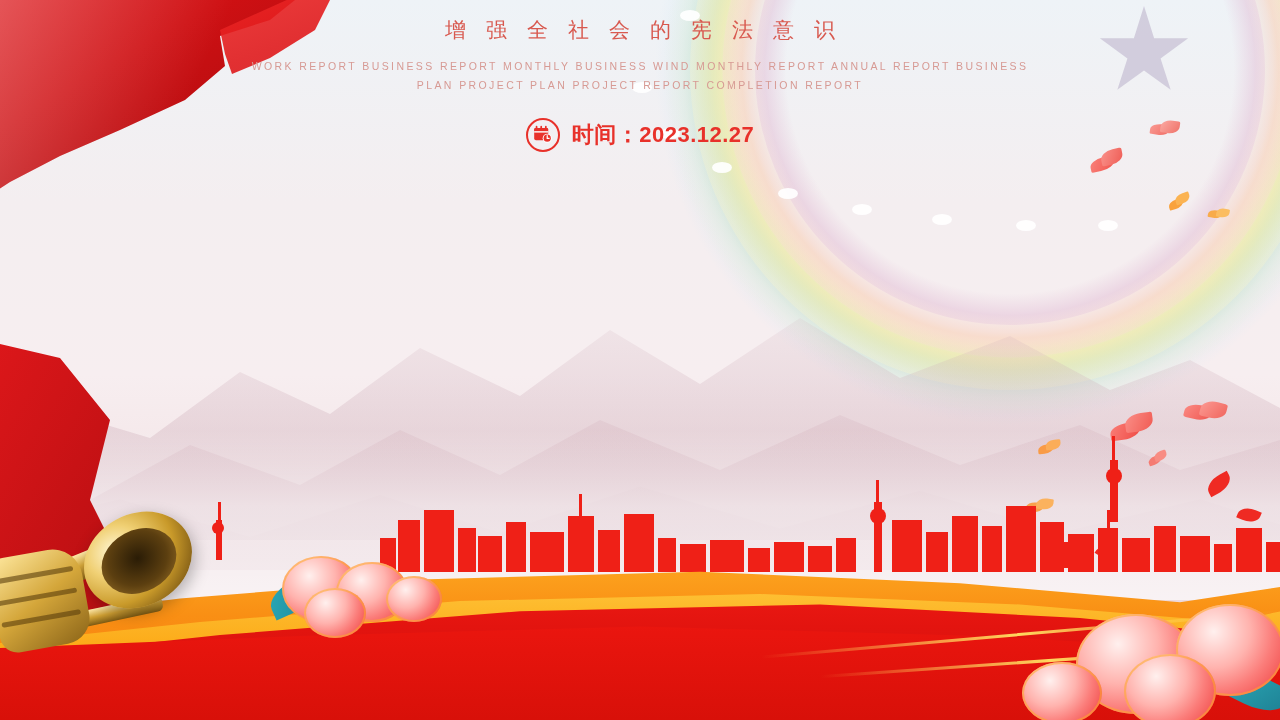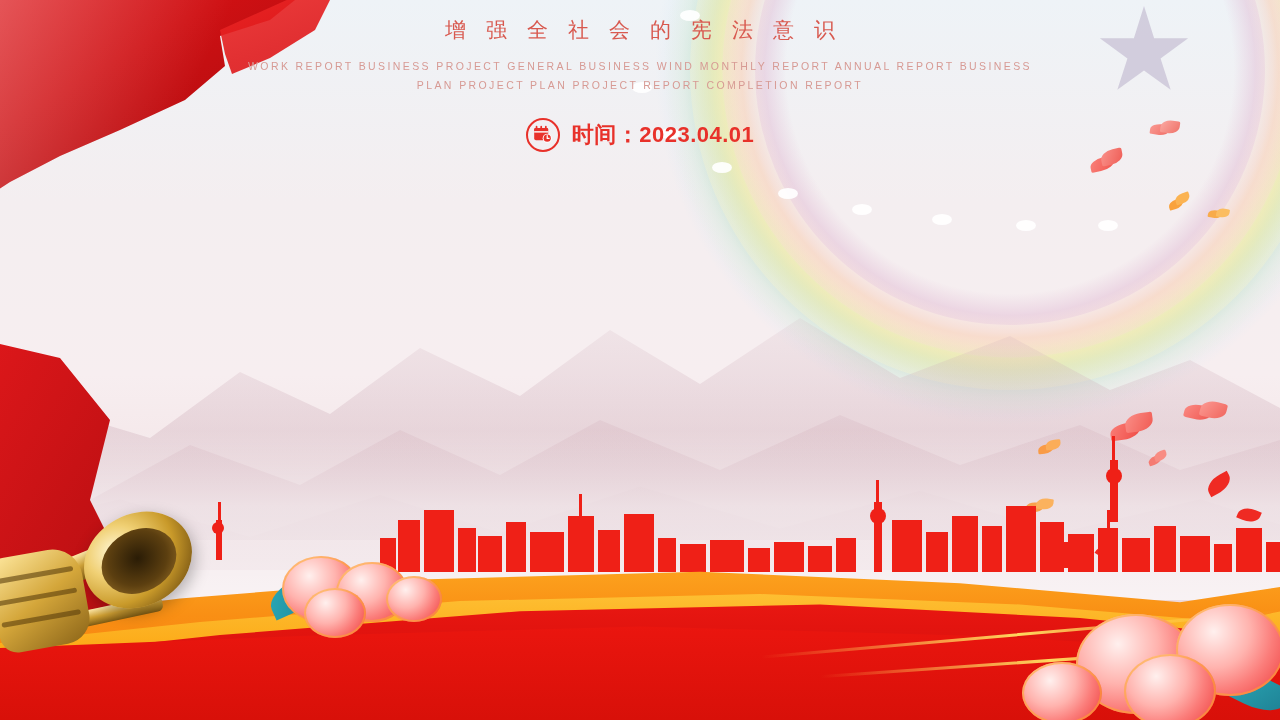--- a/index.html
+++ b/index.html
@@ -303,40 +303,40 @@
     </div>
   </div>
 
   <div class="content">
 
 
 
     <div class="t-sub">增强全社会的宪法意识</div>
 
     <div class="t-en">
-      <div>WORK REPORT BUSINESS PROJECT GENERAL BUSINESS WIND MONTHLY REPORT ANNUAL REPORT BUSINESS</div>
+      <div>WORK REPORT BUSINESS REPORT MONTHLY BUSINESS WIND MONTHLY REPORT ANNUAL REPORT BUSINESS</div>
       <div>PLAN PROJECT PLAN PROJECT REPORT COMPLETION REPORT</div>
     </div>
 
     <div class="meta">
 
 
       <div class="meta-item">
         <div class="circ">
           <svg width="21" height="21" viewBox="0 0 24 24" aria-hidden="true">
             <rect x="2.5" y="4.5" width="16" height="14" rx="2" fill="#e8312a"></rect>
             <rect x="2.5" y="4.5" width="16" height="4" rx="1.6" fill="#e8312a"></rect>
             <rect x="4.2" y="2" width="2" height="3.6" rx="1" fill="#e8312a"></rect>
             <rect x="9.5" y="2" width="2" height="3.6" rx="1" fill="#e8312a"></rect>
             <rect x="14.8" y="2" width="2" height="3.6" rx="1" fill="#e8312a"></rect>
             <rect x="2.5" y="8.2" width="16" height="1.6" fill="#ffffff"></rect>
             <circle cx="17.4" cy="16.2" r="5.2" fill="#ffffff"></circle>
             <circle cx="17.4" cy="16.2" r="4.1" fill="#e8312a"></circle>
             <path d="M17.4 13.4v3h2.2" stroke="#ffffff" stroke-width="1.4" fill="none" stroke-linecap="round"></path>
           </svg>
         </div>
-        <div class="meta-text">时间：2023.04.01</div>
+        <div class="meta-text">时间：2023.12.27</div>
       </div>
 
     </div>
   </div>
 
 </div>
 
 </body></html>

